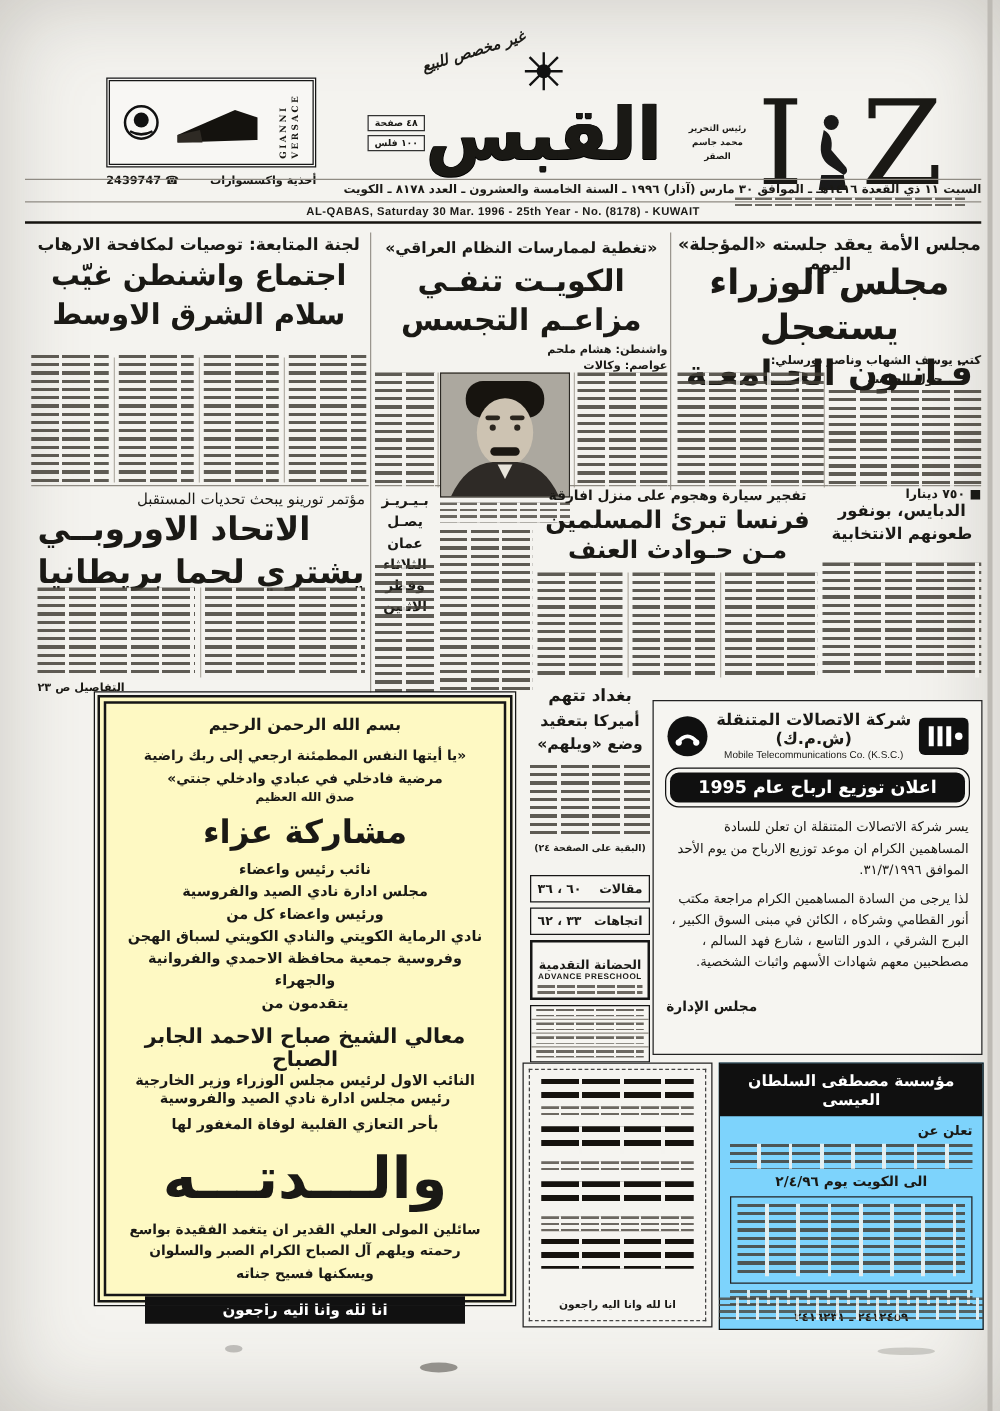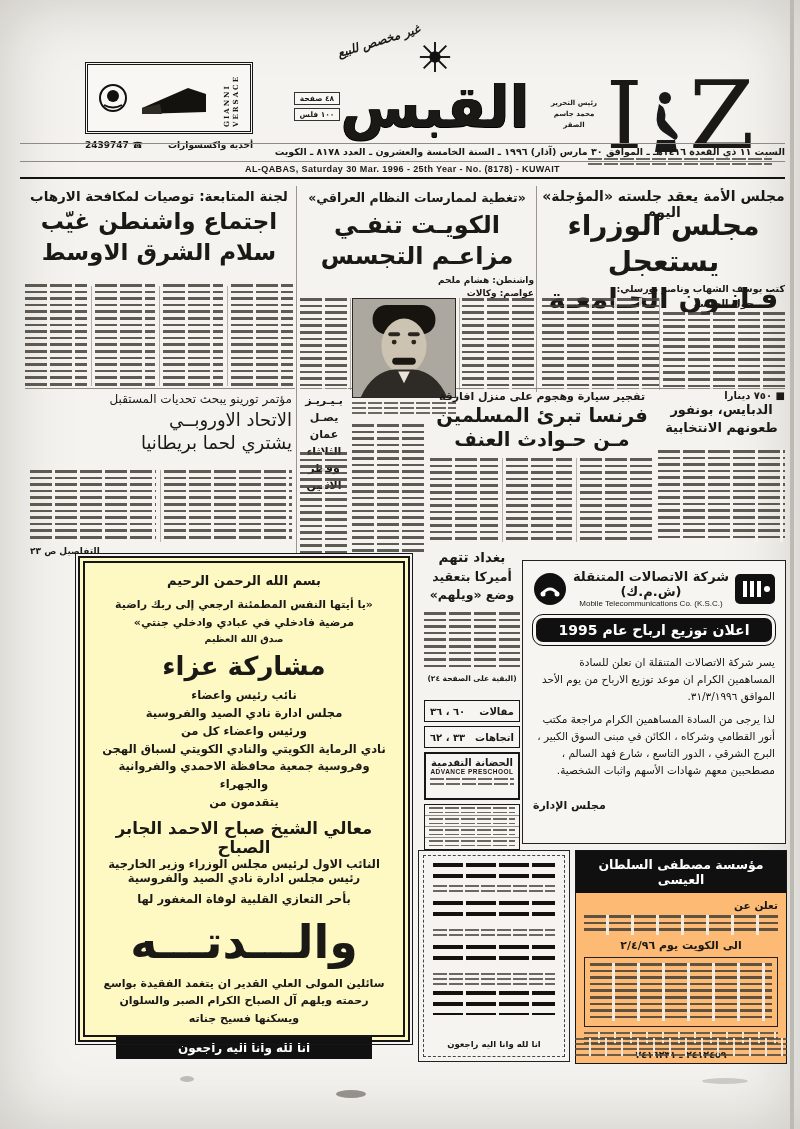--- a/index.html
+++ b/index.html
@@ -63,21 +63,21 @@
   #spy-gU{left:352px;top:424px;width:74px;height:130px}
 
   #summit-kicker{left:25px;top:188px;width:268px;font-size:13.5px;font-weight:bold;text-align:center;direction:rtl}
   #summit-headline{left:25px;top:206px;width:268px;font-size:23px;font-weight:bold;text-align:center;direction:rtl;line-height:1.35}
   #su-g1{left:25px;top:284px;width:62px;height:104px}
   #su-g2{left:95px;top:284px;width:60px;height:104px}
   #su-g3{left:163px;top:284px;width:60px;height:104px}
   #su-g4{left:231px;top:284px;width:62px;height:104px}
 
   #eu-kicker{left:30px;top:392px;width:262px;font-size:12px;font-weight:normal;direction:rtl}
-  #eu-headline{left:30px;top:408px;width:262px;font-size:18px;font-weight:normal;text-align:right;direction:rtl;line-height:1.3}
+  #eu-headline{left:30px;top:408px;width:262px;font-size:26px;font-weight:bold;text-align:left;direction:rtl;line-height:1.3}
   #eu-gA{left:30px;top:470px;width:126px;height:72px}
   #eu-gB{left:164px;top:470px;width:128px;height:72px}
   #eu-note{left:30px;top:546px;width:262px;font-size:9px;font-weight:bold;direction:rtl;text-align:left}
 
   #peres-block{left:298px;top:392px;width:52px;font-size:11px;font-weight:bold;text-align:center;direction:rtl;line-height:1.55}
   #peres-gk{left:300px;top:452px;width:48px;height:102px}
 
   #fr-kicker{left:430px;top:390px;width:224px;font-size:11px;font-weight:bold;text-align:center;direction:rtl}
   #fr-headline{left:430px;top:404px;width:224px;font-size:19.5px;font-weight:bold;text-align:center;direction:rtl;line-height:1.25}
   #fr-g1{left:430px;top:458px;width:68px;height:84px}
@@ -136,36 +136,36 @@
   .cd-deceased{font-size:46px;font-weight:bold;margin:9px 0 6px}
   .cd-closing{font-size:11px;font-weight:bold;line-height:1.6}
   .cd-footer{background:#111;color:#fff;font-size:12px;font-weight:bold;padding:4px 6px;width:88%;margin:9px auto 0}
 
   
   .idx{position:absolute;left:424px;width:96px;height:22px;border:1px solid #161616;display:flex;
        align-items:center;justify-content:space-between;padding:0 5px;font-size:10px;font-weight:bold;direction:rtl;background:#f6f5f1}
   #idx1{top:700px}
   #idx2{top:726px}
   #preschool{left:424px;top:752px;width:96px;height:48px;border:2px solid #161616;text-align:center;
-       padding:3px 4px;direction:rtl;background:#f6f5f1}
+       padding:13px 4px;direction:rtl;background:#f6f5f1}
   #preschool .ar{font-size:10px;font-weight:bold}
   #preschool .en{font-size:6.5px;letter-spacing:.5px;font-family:"Liberation Sans",sans-serif;font-weight:bold}
   #preschool .gk-sm{height:9px;margin-top:3px}
   #minitable{left:424px;top:804px;width:96px;height:46px;border:1px solid #161616;background:#f6f5f1}
   .mtrow{height:11px;border-bottom:1px solid #8f8b83;padding:2px 4px}
   .mtrow:last-child{border-bottom:none}
   .mtrow .gk-sm{height:6px}
 
   
   #orn-ad{left:418px;top:850px;width:152px;height:212px;border:1px solid #222;padding:4px;background:#f5f4f0}
   #orn-inner{border:1px dashed #444;height:100%;padding:7px 9px;display:flex;flex-direction:column;gap:6px}
   #orn-footer{font-size:8.5px;font-weight:bold;text-align:center;direction:rtl;margin-top:auto}
 
   
-  #sl-ad{left:575px;top:850px;width:212px;height:214px;border:1px solid #161616;background:#fdba74;direction:rtl}
+  #sl-ad{left:575px;top:850px;width:212px;height:214px;border:1px solid #161616;background:#7dd3fc;direction:rtl}
   #sl-header{background:#101010;color:#fff;font-size:12.5px;font-weight:bold;text-align:center;padding:6px 4px}
   #sl-body{padding:6px 8px}
   #sl-announce{font-size:10.5px;font-weight:bold;text-align:right}
   #sl-g1{height:20px;margin:4px 0}
   #sl-highlight{font-size:11px;font-weight:bold;text-align:center}
   #sl-box{border:1px solid #222;margin-top:5px;padding:5px}
   #sl-box .gk{height:58px}
   #sl-g2{height:12px;margin-top:5px}
   #sl-phones{font-size:9.5px;font-weight:bold;text-align:center;margin-top:5px}
   #sl-after{left:575px;top:1038px;width:212px;height:18px}

